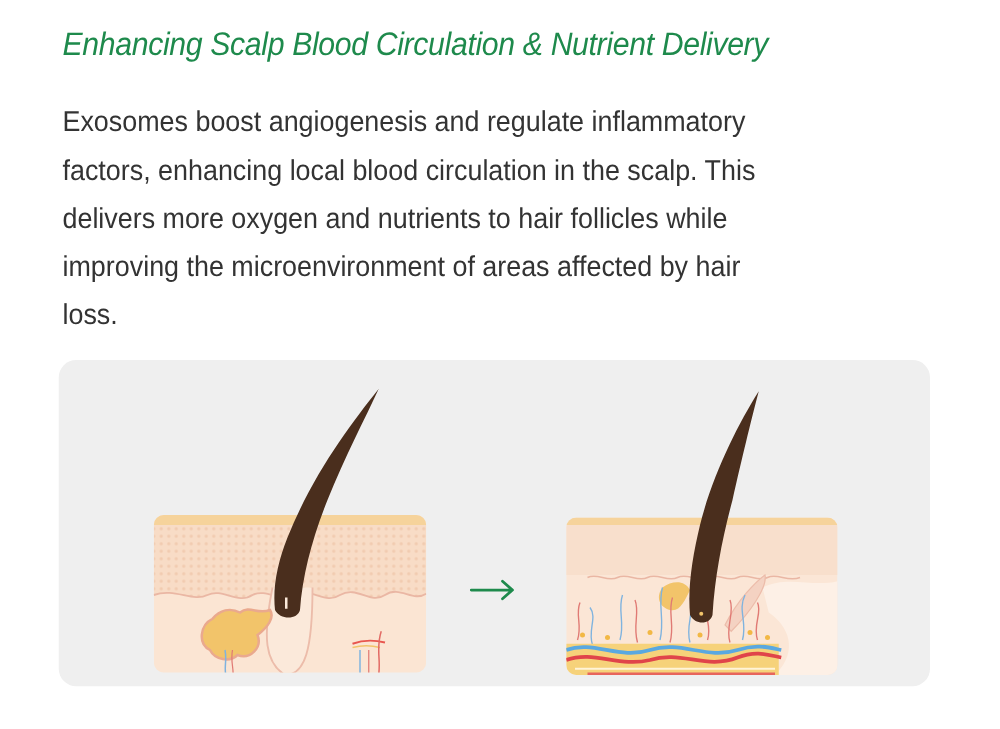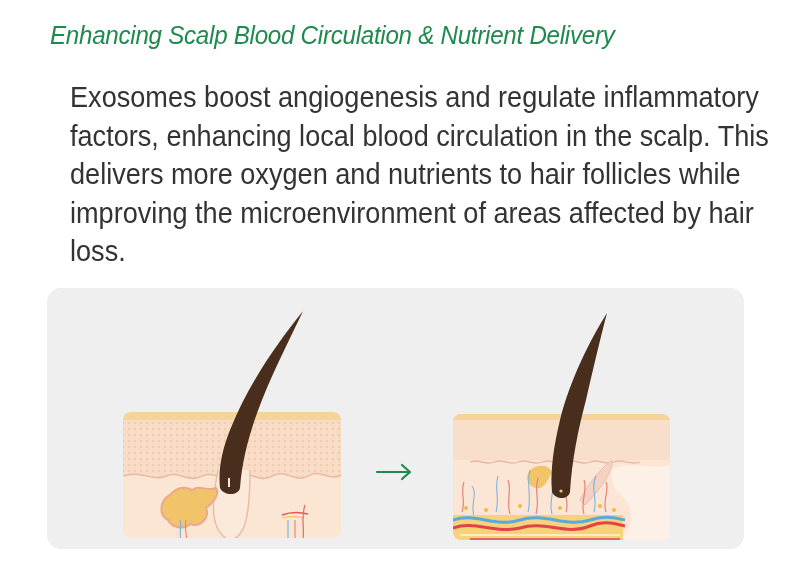--- a/index.html
+++ b/index.html
@@ -5,21 +5,21 @@
     html, body { margin:0; padding:0; background:#ffffff; }
     body { width:800px; height:583px; position:relative; overflow:hidden; font-family:"Liberation Sans", "DejaVu Sans", sans-serif; }
     .title {
       position:absolute; left:50px; top:20px;
       font-size:26px; color:#1e8a4c; font-style:italic; font-weight:normal;
       letter-spacing:-0.3px; white-space:nowrap;
       transform:scaleX(0.93); transform-origin:left top;
     }
     .body-text {
       position:absolute; left:50px; top:78px; width:720px;
-      font-size:29px; line-height:38.5px; color:#333333;margin-left:20px;
+      font-size:23px; line-height:38.5px; color:#333333;
     }
     .body-text span { display:block; white-space:nowrap; transform:scaleX(0.935); transform-origin:left center; }
     .panel {
       position:absolute; left:47px; top:288px; width:697px; height:261px;
       background:#efefef; border-radius:14px;
     }
     .illus { position:absolute; }
     .arrow { position:absolute; left:375px; top:461px; width:40px; height:22px; }
   </style>
 </head>

